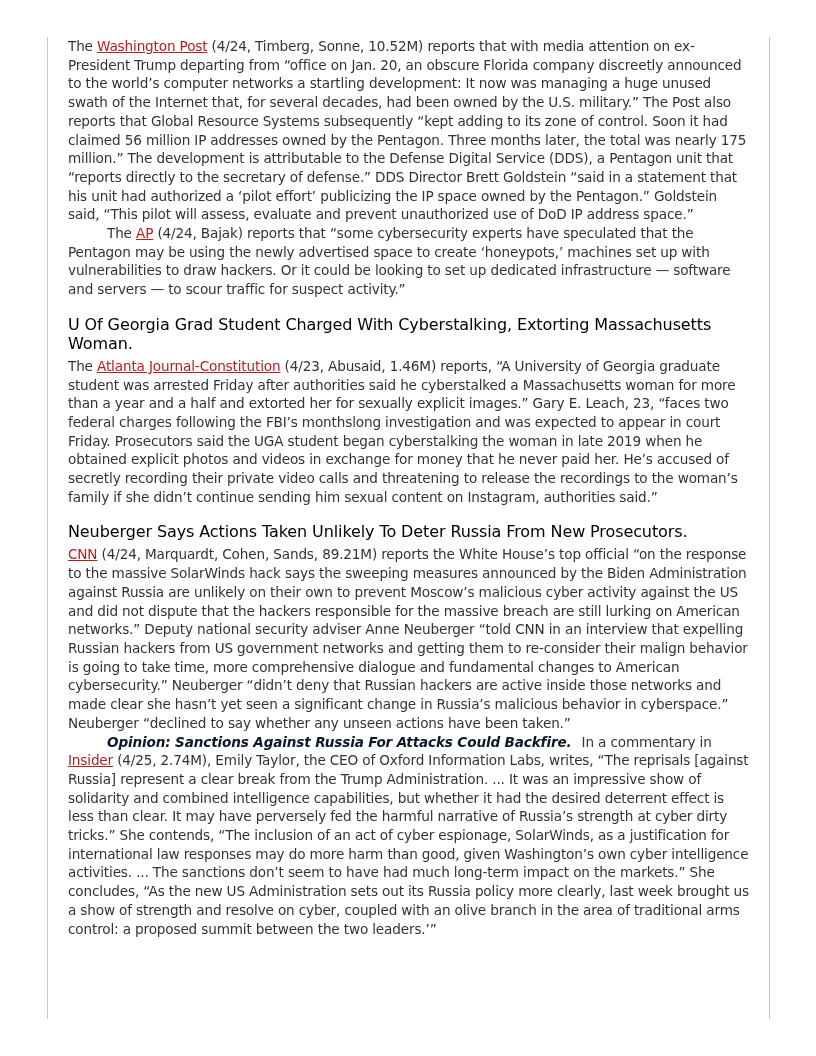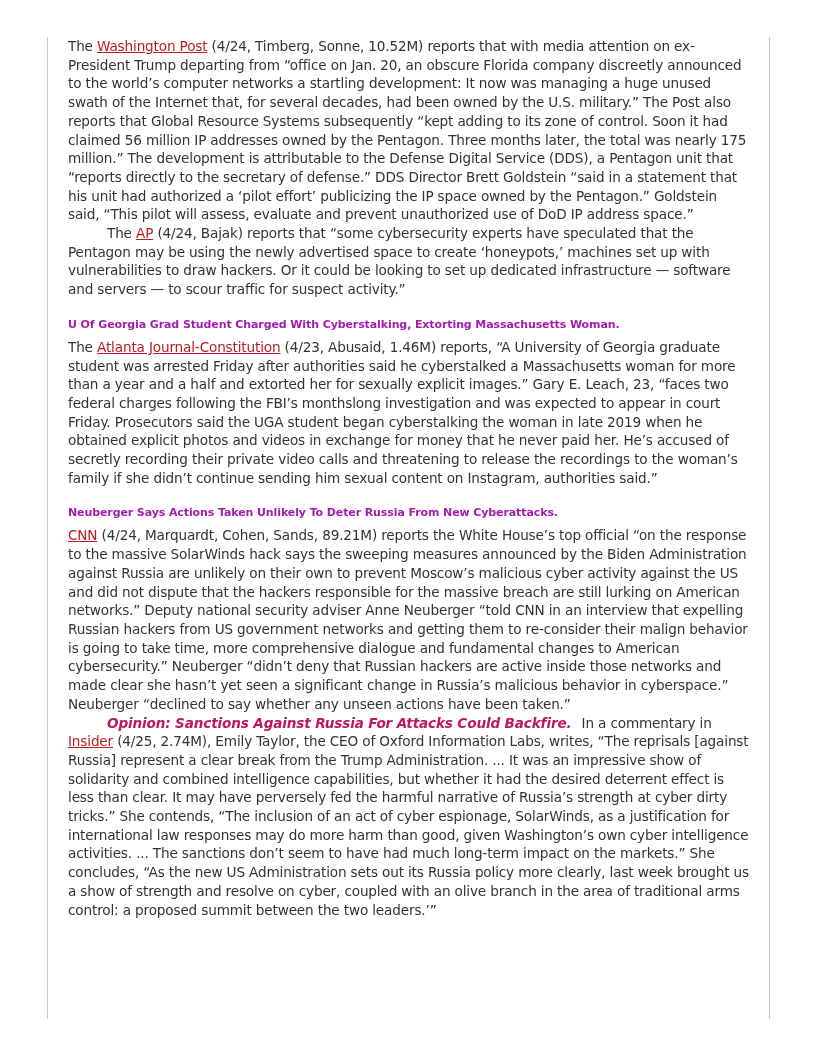--- a/index.html
+++ b/index.html
@@ -38,30 +38,30 @@
     }
     .indent {
       text-indent: 39px;
     }
     a {
       color: #b91c1c;
       text-decoration: underline;
     }
     h2 {
       margin: 16px 0 4px 0;
-      font-size: 11px;
+      font-size: 16px;
       line-height: 19px;
-      font-weight: bold;
-      color: #a21caf;
+      font-weight: normal;
+      color: #000000;
       letter-spacing: -0.1px;
     }
     .opinion-head {
       font-weight: bold;
       font-style: italic;
-      color: #be185d;
+      color: #0f172a;
     }
     .gap {
       display: inline-block;
       width: 10px;
     }
   </style>
 </head>
 <body>
 
 <div class="page-frame"></div>
@@ -72,18 +72,18 @@
     <p><span>The </span><a href="#">Washington Post</a><span> (4/24, Timberg, Sonne, 10.52M) reports that with media attention on ex-President Trump departing from “office on Jan. 20, an obscure Florida company discreetly announced to the world’s computer networks a startling development: It now was managing a huge unused swath of the Internet that, for several decades, had been owned by the U.S. military.” The Post also reports that Global Resource Systems subsequently “kept adding to its zone of control. Soon it had claimed 56 million IP addresses owned by the Pentagon. Three months later, the total was nearly 175 million.” The development is attributable to the Defense Digital Service (DDS), a Pentagon unit that “reports directly to the secretary of defense.” DDS Director Brett Goldstein “said in a statement that his unit had authorized a ‘pilot effort’ publicizing the IP space owned by the Pentagon.” Goldstein said, “This pilot will assess, evaluate and prevent unauthorized use of DoD IP address space.”</span></p>
     <p class="indent"><span>The </span><a href="#">AP</a><span> (4/24, Bajak) reports that “some cybersecurity experts have speculated that the Pentagon may be using the newly advertised space to create ‘honeypots,’ machines set up with vulnerabilities to draw hackers. Or it could be looking to set up dedicated infrastructure — software and servers — to scour traffic for suspect activity.”</span></p>
   </section>
 
   <section>
     <h2>U Of Georgia Grad Student Charged With Cyberstalking, Extorting Massachusetts Woman.</h2>
     <p><span>The </span><a href="#">Atlanta Journal-Constitution</a><span> (4/23, Abusaid, 1.46M) reports, “A University of Georgia graduate student was arrested Friday after authorities said he cyberstalked a Massachusetts woman for more than a year and a half and extorted her for sexually explicit images.” Gary E. Leach, 23, “faces two federal charges following the FBI’s monthslong investigation and was expected to appear in court Friday. Prosecutors said the UGA student began cyberstalking the woman in late 2019 when he obtained explicit photos and videos in exchange for money that he never paid her. He’s accused of secretly recording their private video calls and threatening to release the recordings to the woman’s family if she didn’t continue sending him sexual content on Instagram, authorities said.”</span></p>
   </section>
 
   <section>
-    <h2>Neuberger Says Actions Taken Unlikely To Deter Russia From New Cyberattacks.</h2>
+    <h2>Neuberger Says Actions Taken Unlikely To Deter Russia From New Prosecutors.</h2>
     <p><a href="#">CNN</a><span> (4/24, Marquardt, Cohen, Sands, 89.21M) reports the White House’s top official “on the response to the massive SolarWinds hack says the sweeping measures announced by the Biden Administration against Russia are unlikely on their own to prevent Moscow’s malicious cyber activity against the US and did not dispute that the hackers responsible for the massive breach are still lurking on American networks.” Deputy national security adviser Anne Neuberger “told CNN in an interview that expelling Russian hackers from US government networks and getting them to re-consider their malign behavior is going to take time, more comprehensive dialogue and fundamental changes to American cybersecurity.” Neuberger “didn’t deny that Russian hackers are active inside those networks and made clear she hasn’t yet seen a significant change in Russia’s malicious behavior in cyberspace.” Neuberger “declined to say whether any unseen actions have been taken.”</span></p>
     <p class="indent"><span class="opinion-head">Opinion: Sanctions Against Russia For Attacks Could Backfire.</span><span class="gap"></span><span>In a commentary in </span><a href="#">Insider</a><span> (4/25, 2.74M), Emily Taylor, the CEO of Oxford Information Labs, writes, “The reprisals [against Russia] represent a clear break from the Trump Administration. ... It was an impressive show of solidarity and combined intelligence capabilities, but whether it had the desired deterrent effect is less than clear. It may have perversely fed the harmful narrative of Russia’s strength at cyber dirty tricks.” She contends, “The inclusion of an act of cyber espionage, SolarWinds, as a justification for international law responses may do more harm than good, given Washington’s own cyber intelligence activities. ... The sanctions don’t seem to have had much long-term impact on the markets.” She concludes, “As the new US Administration sets out its Russia policy more clearly, last week brought us a show of strength and resolve on cyber, coupled with an olive branch in the area of traditional arms control: a proposed summit between the two leaders.’”</span></p>
   </section>
 
 </div>
 
 </body></html>

